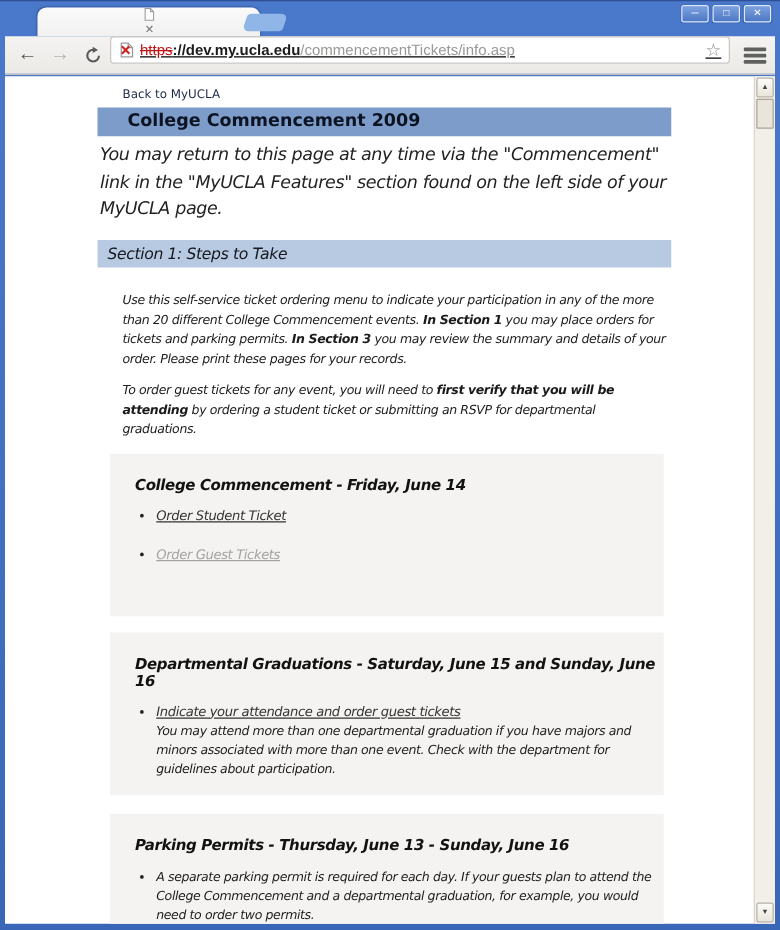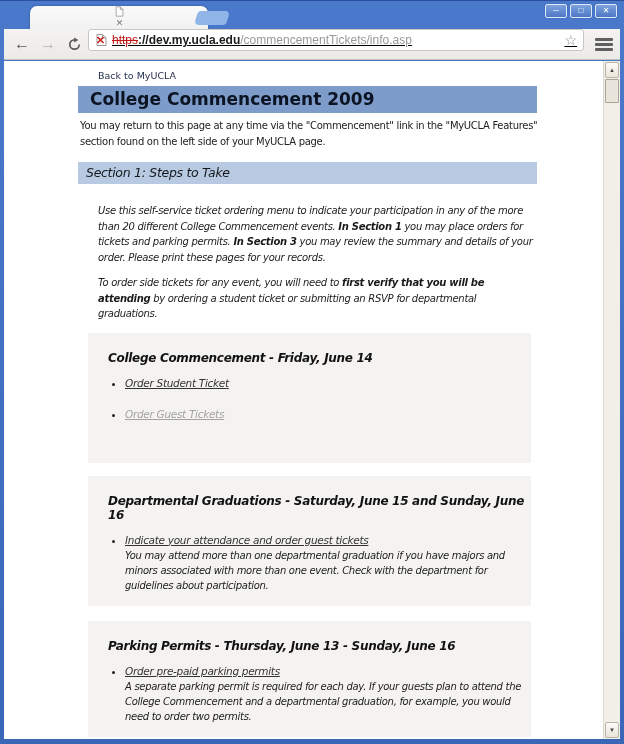--- a/index.html
+++ b/index.html
@@ -72,25 +72,25 @@
   }
   .content{
     position:absolute; left:0; right:17px; top:0; bottom:0; overflow:hidden;
     font-family:"DejaVu Sans", sans-serif; color:#1b1b1b;
     padding-top:8px; letter-spacing:-0.3px;
   }
   .back-link{ display:block; margin:1px 0 0 74px; font-size:9.5px;
     color:#1f2c49; text-decoration:none; letter-spacing:0;padding-left:20px; }
   .page-title{
     margin:5px 0 0 74px; width:459px; background:#7d9cc9;
-    padding:3px 12px 4px; font-size:17px; font-weight:bold; color:#0c1322;
+    padding:3px 24px 4px; font-size:14px; font-weight:bold; color:#0c1322;
     letter-spacing:0;
   }
   .intro{
-    margin:5px 0 0 76px; width:458px; font-size:10px;
+    margin:5px 0 0 76px; width:458px; font-style:italic; font-size:14px;
     line-height:1.55; color:#222;
   }
   .section-bar{
     margin:13px 0 0 74px; width:459px; background:#b8cae2;
     padding:3px 8px 4px; font-size:12.5px; font-weight:normal; font-style:italic;
     color:#15181d;
   }
   .para{
     margin:19px 0 0 94px; width:438px; font-style:italic; font-size:10px;
     line-height:1.55; color:#1a1a1a;
@@ -185,21 +185,21 @@
       <a href="#" class="back-link">Back to MyUCLA</a>
 
       <div class="page-title">College Commencement 2009</div>
 
       <p class="intro">You may return to this page at any time via the "Commencement" link in the "MyUCLA Features" section found on the left side of your MyUCLA page.</p>
 
       <div class="section-bar">Section 1: Steps to Take</div>
 
       <p class="para"><span>Use this self-service ticket ordering menu to indicate your participation in any of the more than 20 different College Commencement events. </span><b>In Section 1</b><span> you may place orders for tickets and parking permits. </span><b>In Section 3</b><span> you may review the summary and details of your order. Please print these pages for your records.</span></p>
 
-      <p class="para second"><span>To order side tickets for any event, you will need to </span><b>first verify that you will be attending</b><span> by ordering a student ticket or submitting an RSVP for departmental graduations.</span></p>
+      <p class="para second"><span>To order guest tickets for any event, you will need to </span><b>first verify that you will be attending</b><span> by ordering a student ticket or submitting an RSVP for departmental graduations.</span></p>
 
       <div class="event-box" id="box1">
         <div class="event-heading">College Commencement - Friday, June 14</div>
         <ul class="event-links">
           <li>
             <a href="#" class="event-link">Order Student Ticket</a>
           </li>
           <li>
             <a href="#" class="event-link disabled">Order Guest Tickets</a>
           </li>
@@ -213,21 +213,20 @@
             <a href="#" class="event-link">Indicate your attendance and order guest tickets</a>
             <div class="event-note">You may attend more than one departmental graduation if you have majors and minors associated with more than one event. Check with the department for guidelines about participation.</div>
           </li>
         </ul>
       </div>
 
       <div class="event-box" id="box3">
         <div class="event-heading">Parking Permits - Thursday, June 13 - Sunday, June 16</div>
         <ul class="event-links">
           <li>
-            <a href="#" class="event-link">Order pre-paid parking permits</a>
             <div class="event-note">A separate parking permit is required for each day. If your guests plan to attend the College Commencement and a departmental graduation, for example, you would need to order two permits.</div>
           </li>
         </ul>
       </div>
 
     </div>
 
     <div class="scrollbar">
       <div class="sb-btn up">▲</div>
       <div class="sb-thumb"></div>

